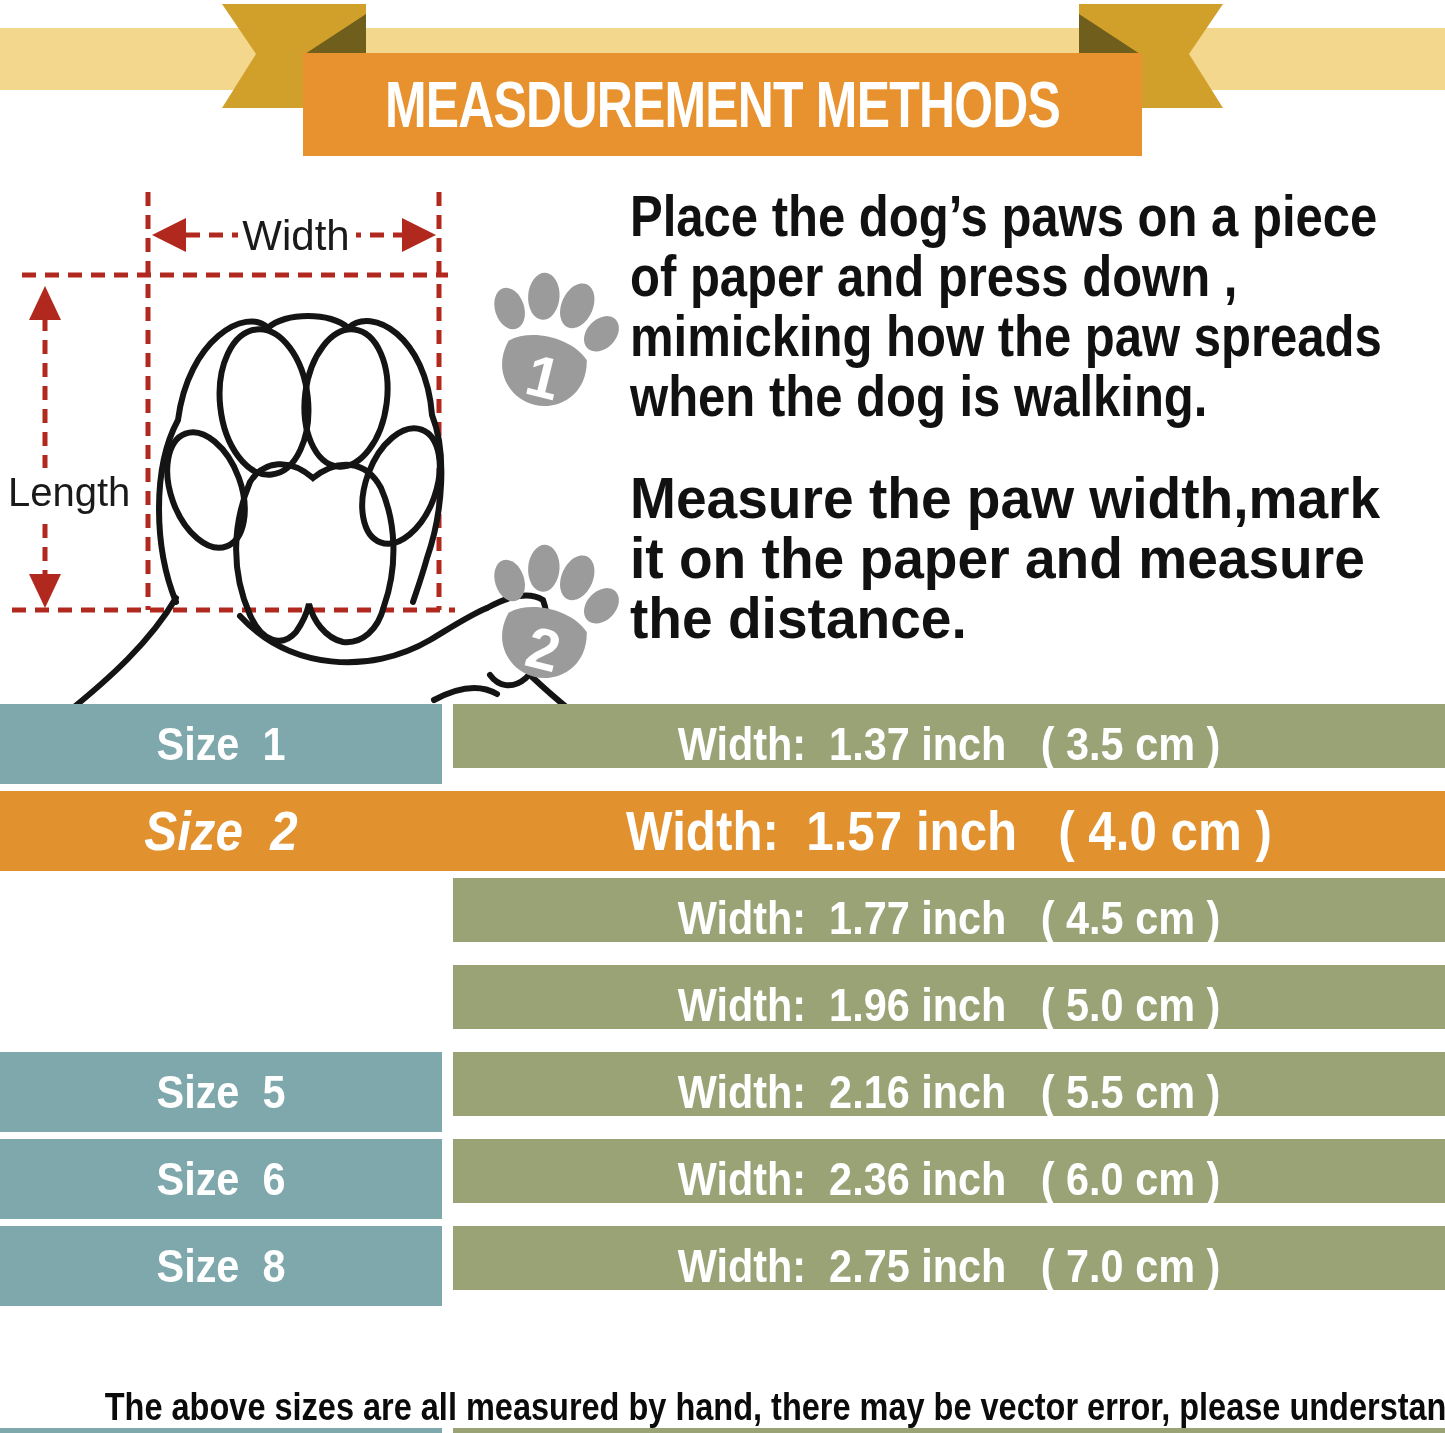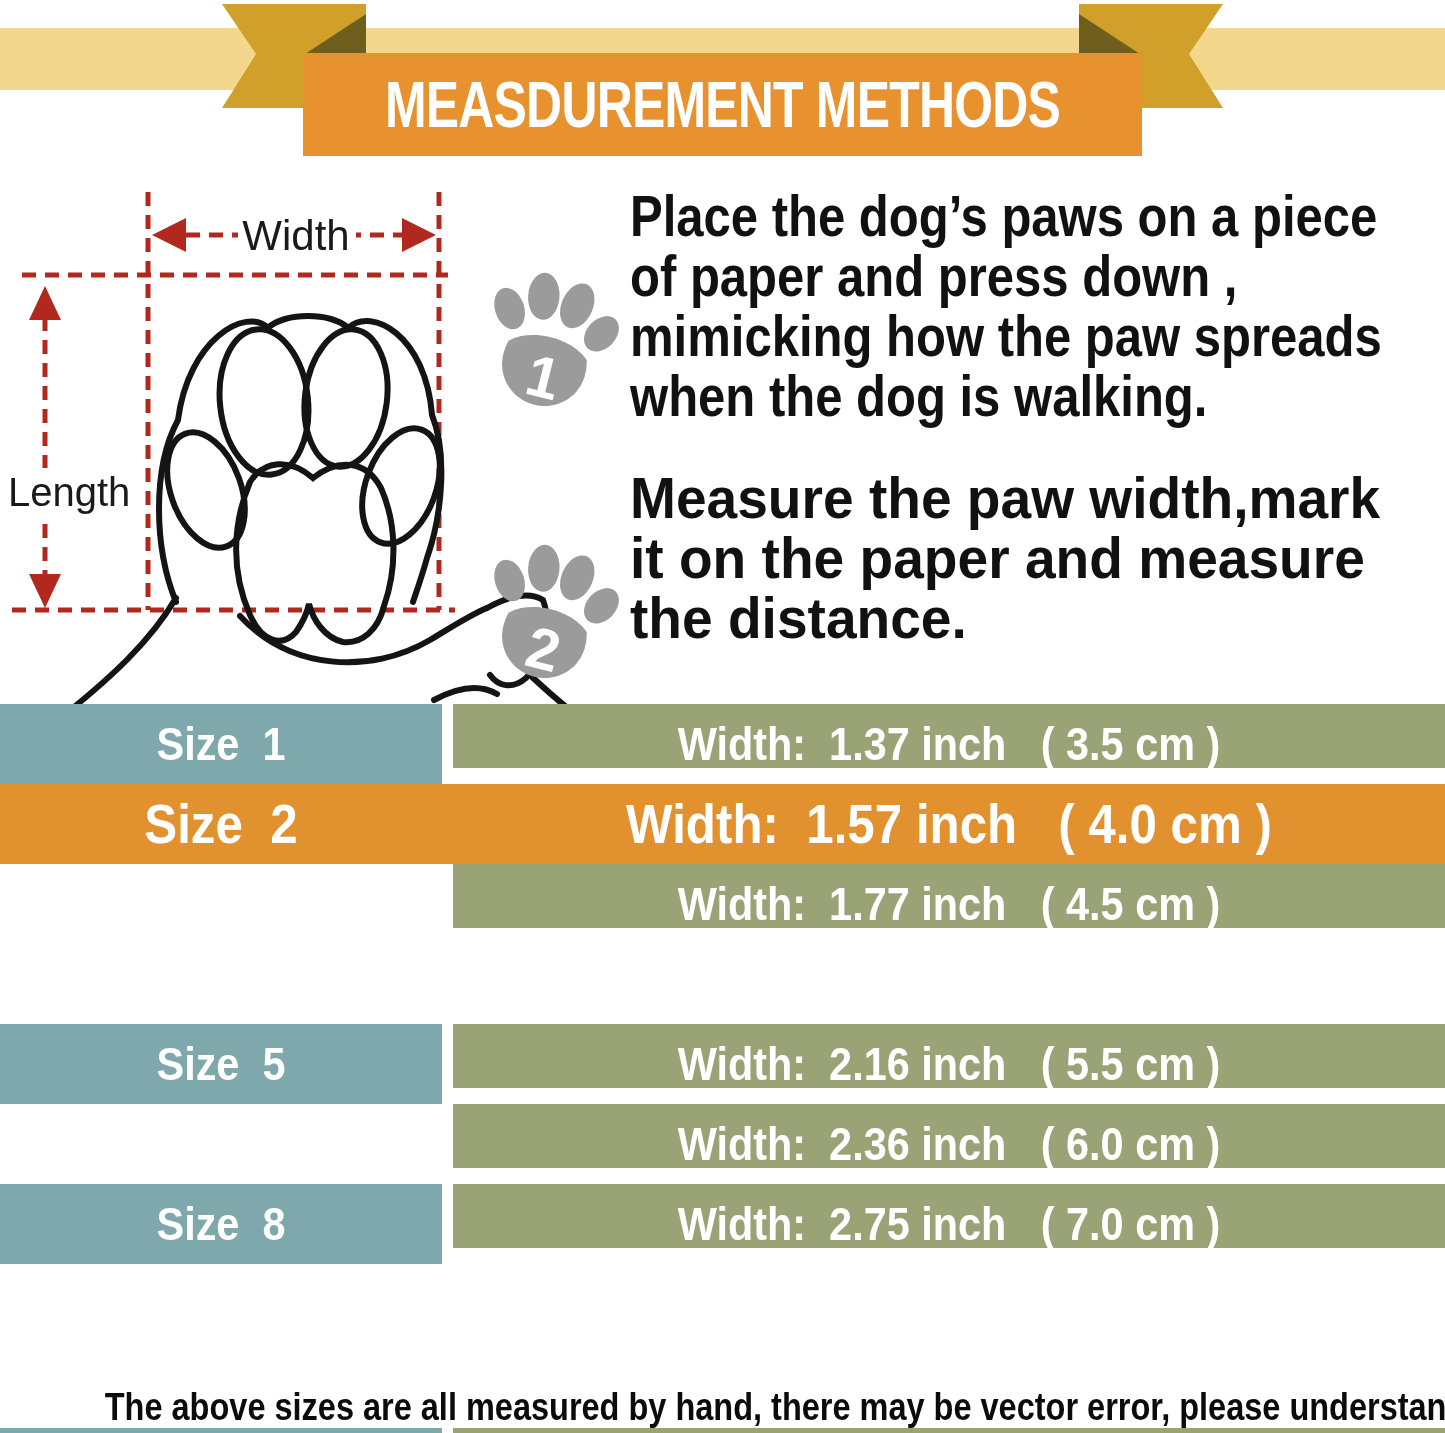--- a/index.html
+++ b/index.html
@@ -27,36 +27,36 @@
   #paw-step-2{left:462px;top:517px;}
 
   
   .para{left:630px;color:#111111;font-weight:bold;transform-origin:0 0;}
   .para .pline{white-space:nowrap;}
   #para-1{top:186px;font-size:57px;line-height:60px;transform:scaleX(.86);}
   #para-2{top:468px;font-size:58px;line-height:60px;transform:scaleX(.95);}
 
   
   #size-table{left:0;top:704px;width:1445px;}
-  .trow{position:relative;height:80px;}
+  .trow{position:relative;height:80px;margin-bottom:7px;}
   .cell-size{
     position:absolute;left:0;top:0;width:442px;height:80px;background:#7FA8AC;
   }
   .cell-width{
     position:absolute;left:453px;top:0;right:0;height:64px;background:#9AA376;
   }
   .cell-full{
     position:absolute;left:0;top:0;right:0;height:80px;background:#E2912F;
   }
   .ctext{
     display:block;width:100%;text-align:center;line-height:80px;color:#ffffff;
     font-weight:bold;font-size:46px;white-space:pre;
     transform:scaleX(.9);transform-origin:50% 50%;
   }
-  .hl-size{position:absolute;left:0;top:0;width:442px;height:80px;}
+  .hl-size{position:absolute;left:0;top:0;width:442px;height:80px;font-style:italic;}
   .hl-width{position:absolute;left:453px;top:0;right:0;height:96px;}
   .hl-size .ctext,.hl-width .ctext{font-size:56px;transform:scaleX(.88);}
 
   
   #footnote{
     left:0;top:1387px;width:1445px;text-align:center;color:#0b0b0b;
     font-weight:bold;font-size:38px;line-height:40px;white-space:pre;
     transform:scaleX(.855);transform-origin:50% 50%;
   }
   .sliver{top:1428px;height:5px;}
@@ -167,32 +167,38 @@
     </div>
   </div>
 
   <div class="trow">
     <div class="cell-width">
       <span class="ctext">Width:  1.77 inch   ( 4.5 cm )</span>
       </div>
   </div>
 
   <div class="trow">
+    <div class="cell-width">
+      <span class="ctext">Width:  1.96 inch   ( 5.0 cm )</span>
+      </div>
   </div>
 
   <div class="trow">
     <div class="cell-size">
       <span class="ctext">Size  5</span>
       </div>
     <div class="cell-width">
       <span class="ctext">Width:  2.16 inch   ( 5.5 cm )</span>
       </div>
   </div>
 
   <div class="trow">
+    <div class="cell-size">
+      <span class="ctext">Size  6</span>
+      </div>
     <div class="cell-width">
       <span class="ctext">Width:  2.36 inch   ( 6.0 cm )</span>
       </div>
   </div>
 
 
   <div class="trow">
     <div class="cell-size">
       <span class="ctext">Size  8</span>
       </div>

